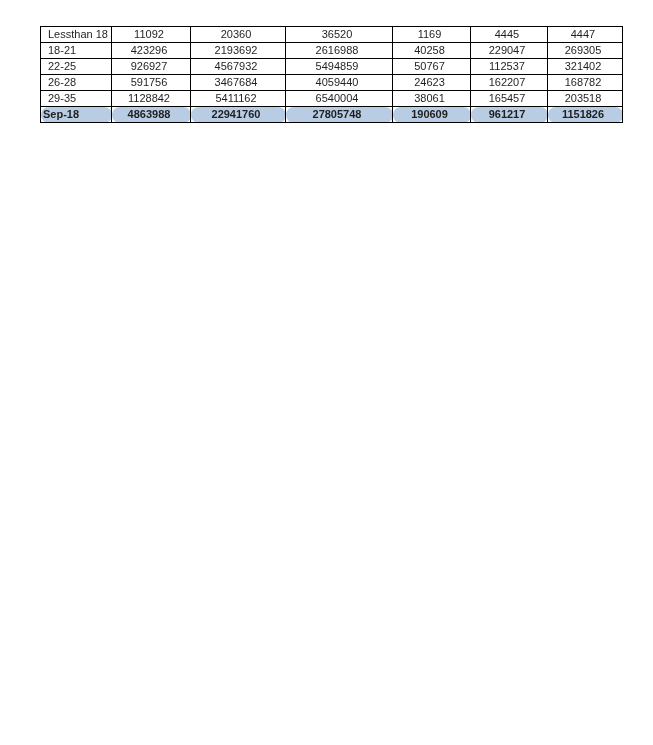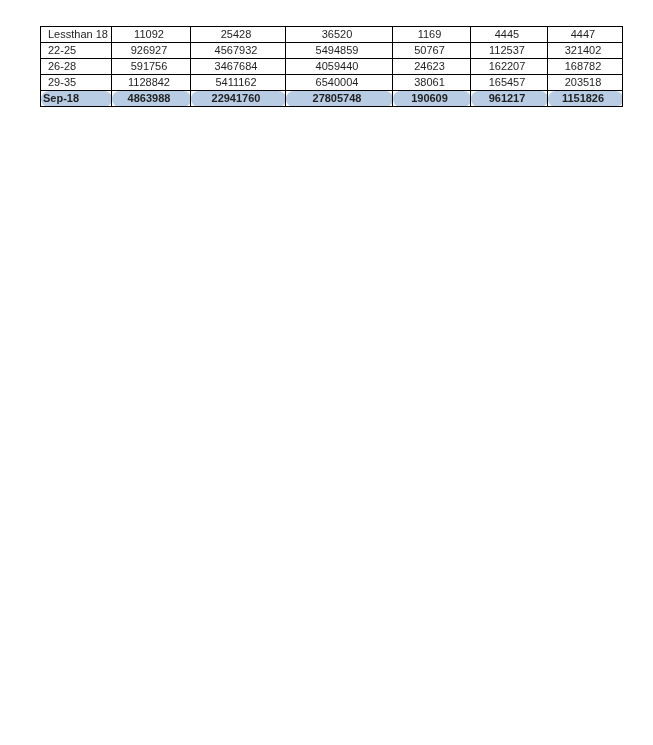--- a/index.html
+++ b/index.html
@@ -68,25 +68,34 @@
       <col style="width:95px">
       <col style="width:107px">
       <col style="width:78px">
       <col style="width:77px">
       <col style="width:75px">
     </colgroup>
     <tbody>
       <tr>
         <td class="label">Lessthan 18</td>
         <td class="num">11092</td>
-        <td class="num">25428</td>
+        <td class="num">20360</td>
         <td class="num">36520</td>
         <td class="num">1169</td>
         <td class="num">4445</td>
         <td class="num">4447</td>
+      </tr>
+      <tr>
+        <td class="label">18-21</td>
+        <td class="num">423296</td>
+        <td class="num">2193692</td>
+        <td class="num">2616988</td>
+        <td class="num">40258</td>
+        <td class="num">229047</td>
+        <td class="num">269305</td>
       </tr>
       <tr>
         <td class="label">22-25</td>
         <td class="num">926927</td>
         <td class="num">4567932</td>
         <td class="num">5494859</td>
         <td class="num">50767</td>
         <td class="num">112537</td>
         <td class="num">321402</td>
       </tr>

